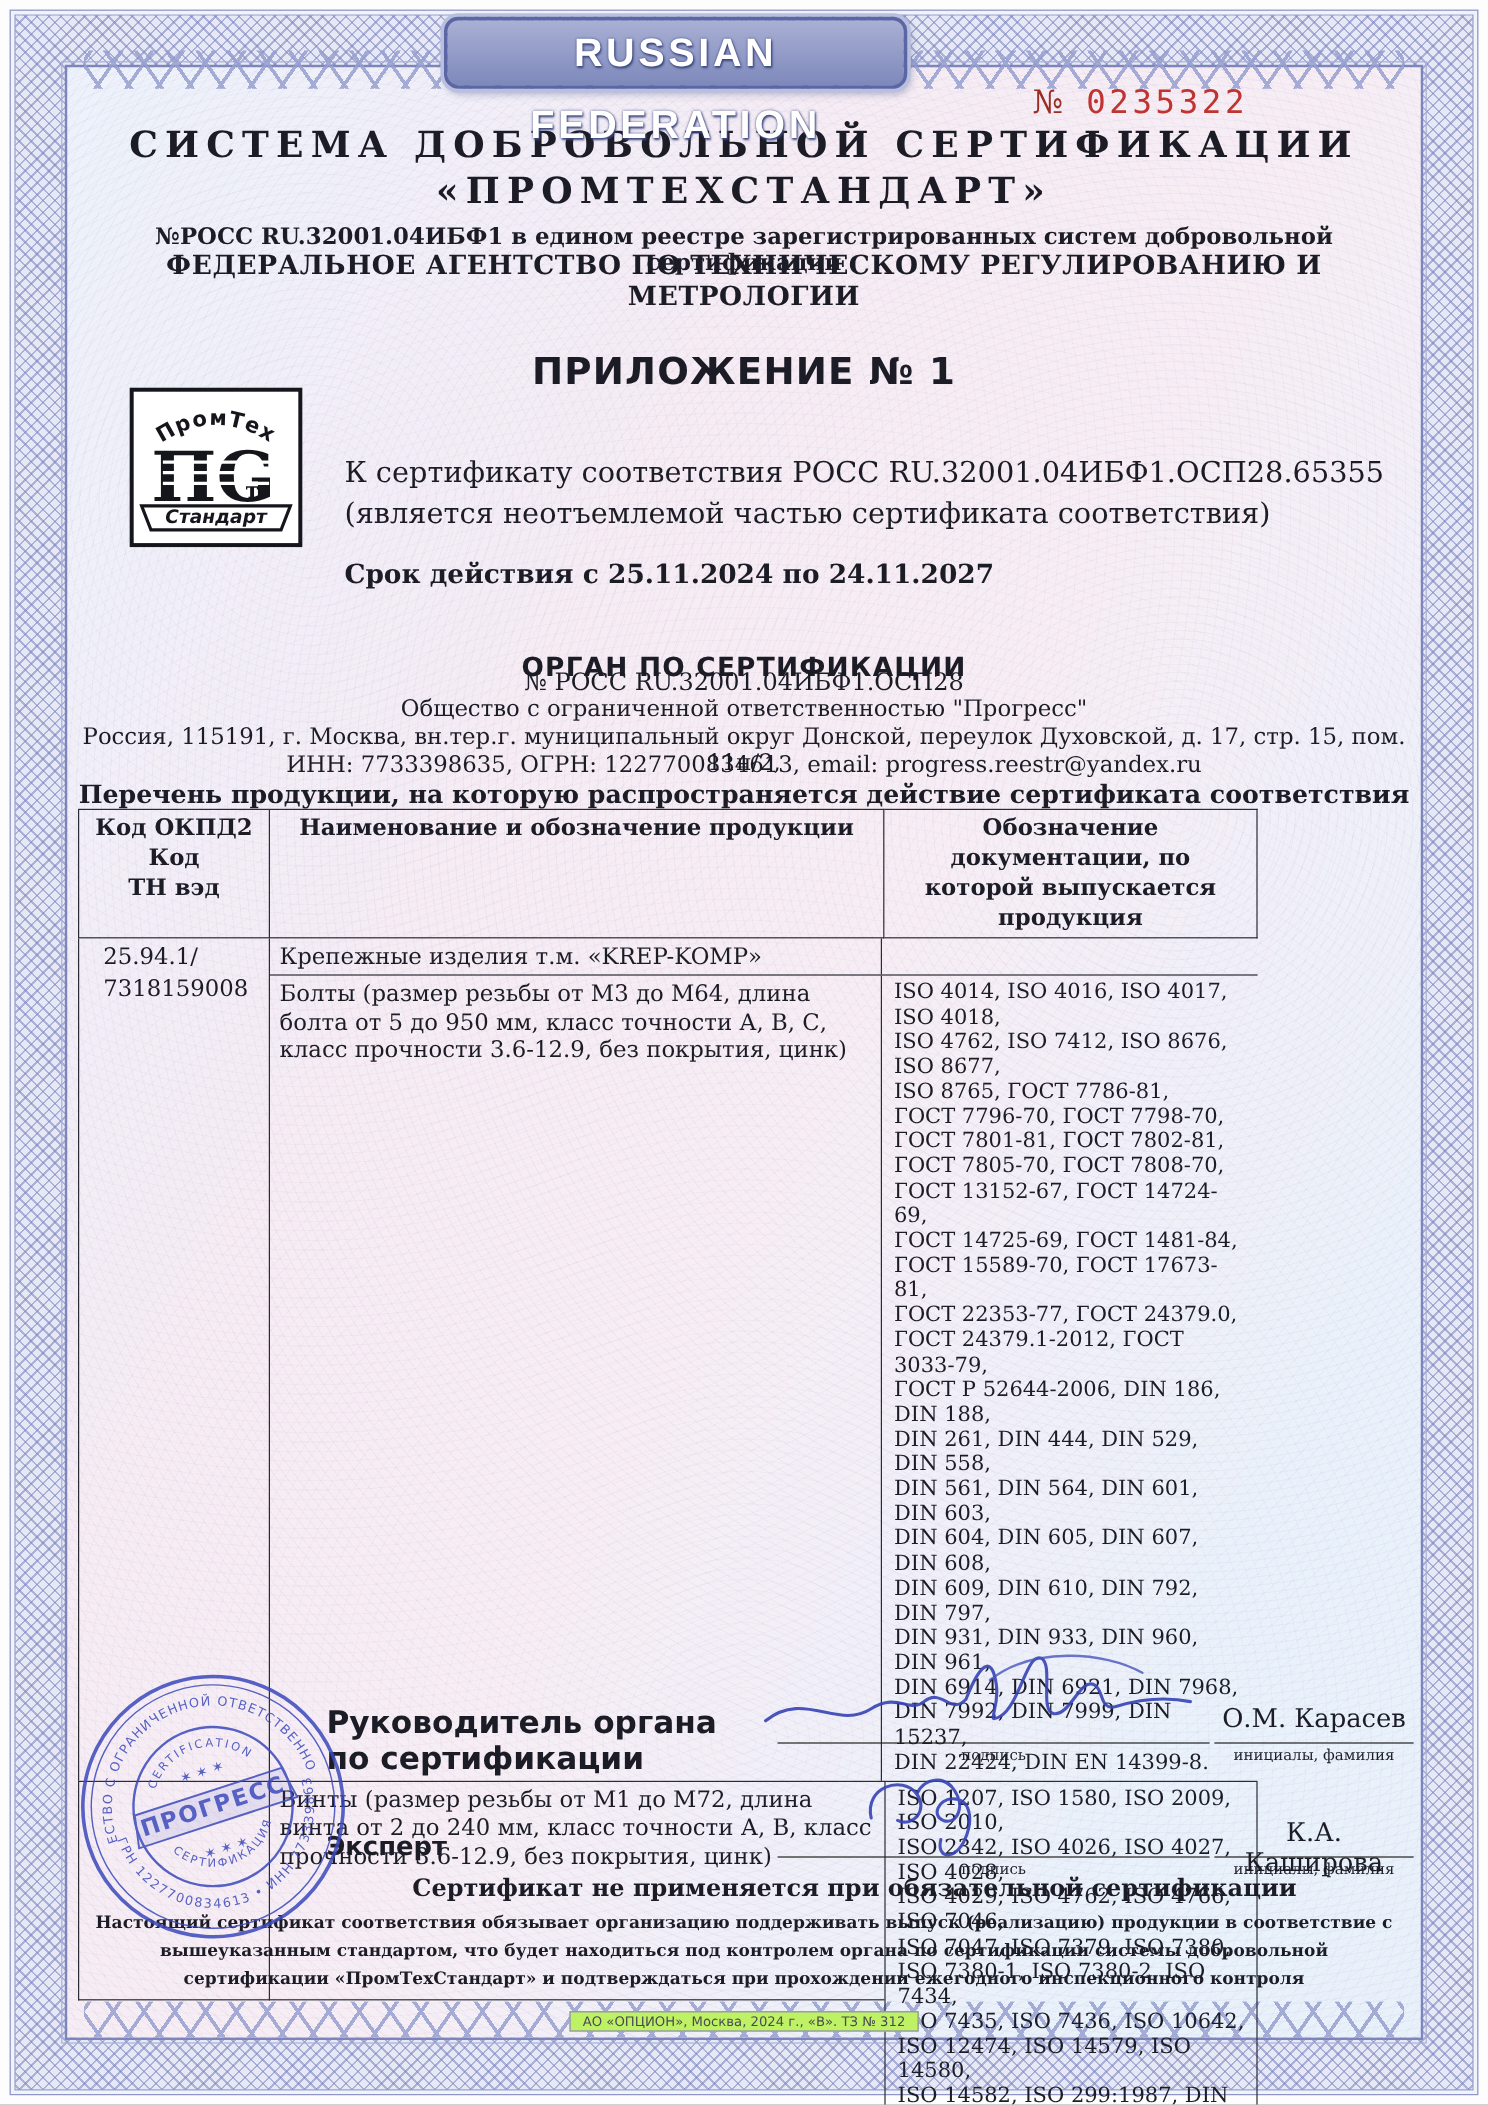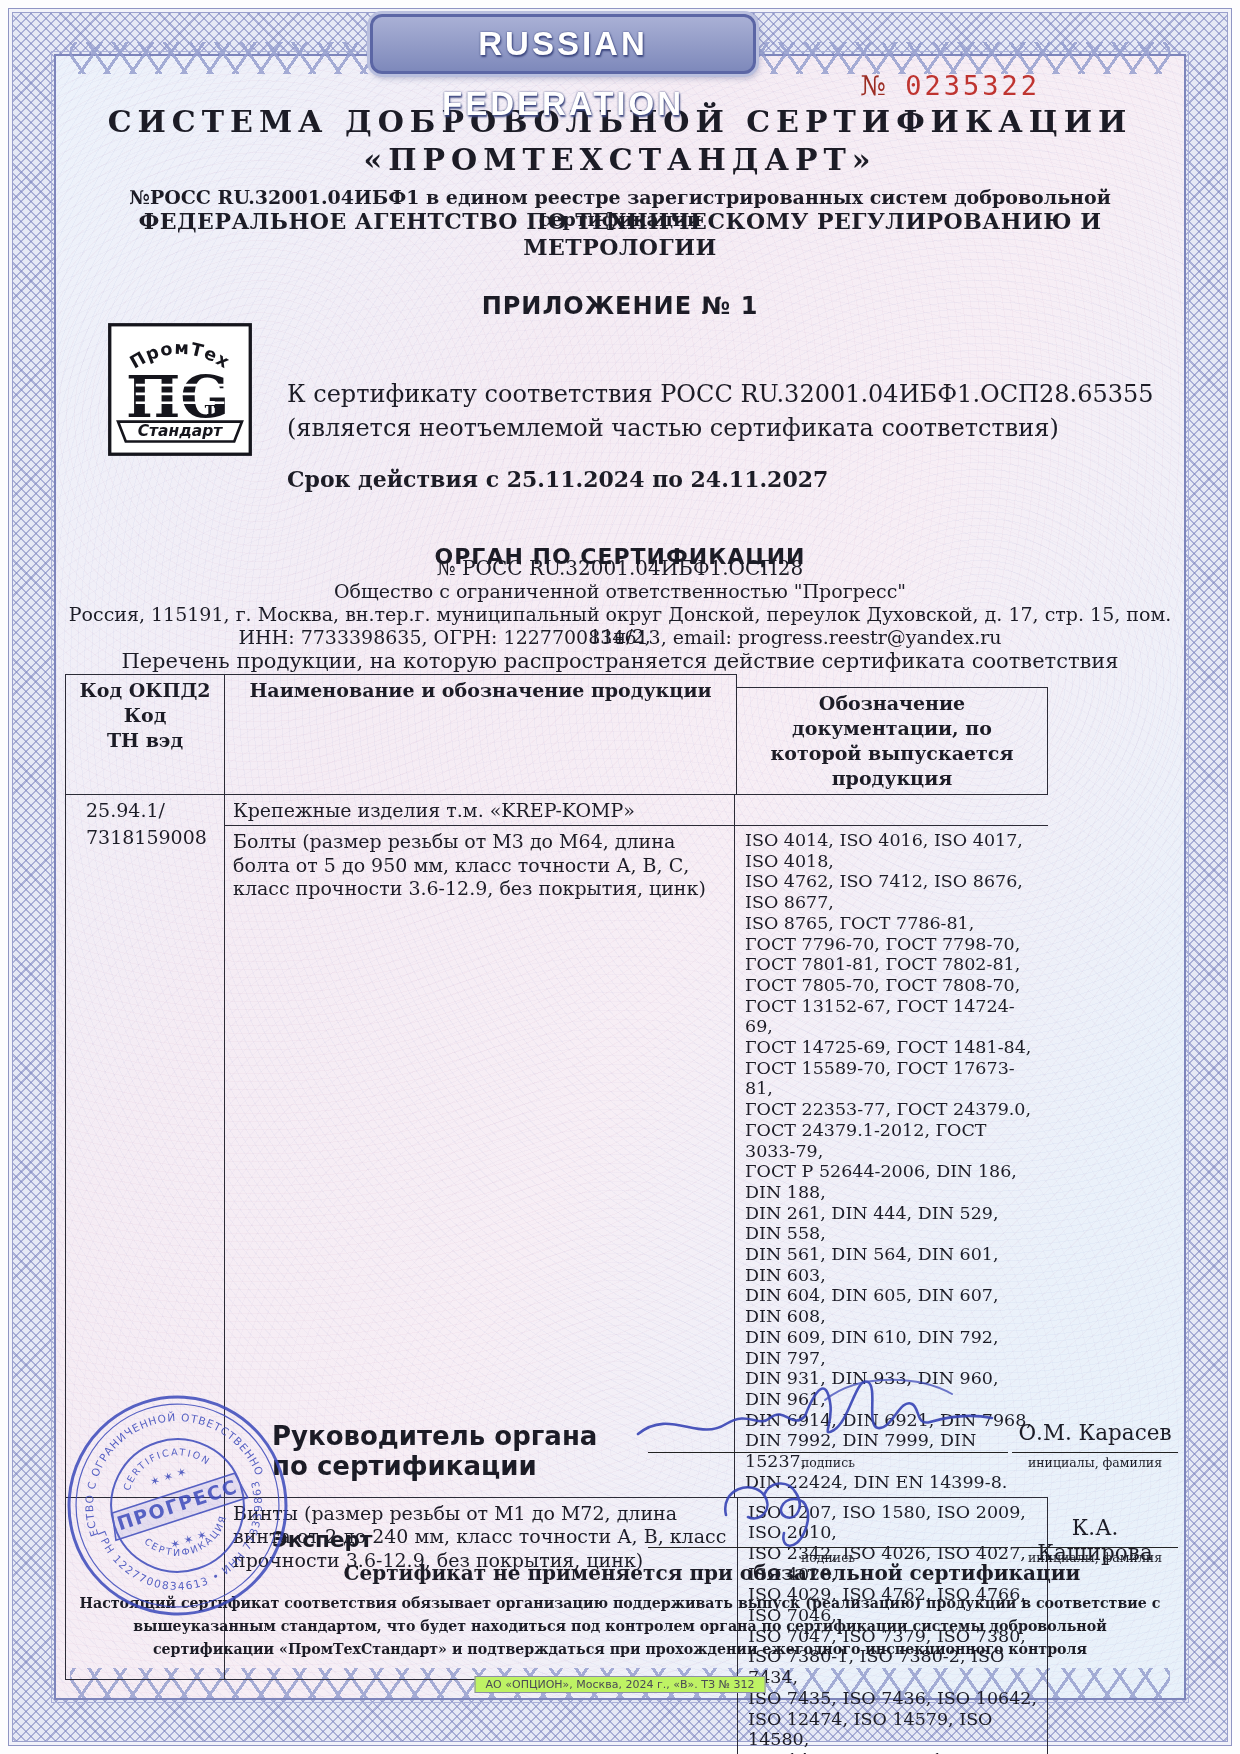--- a/index.html
+++ b/index.html
@@ -37,41 +37,41 @@
   .badge span{font-family:"Liberation Sans","DejaVu Sans",sans-serif;font-weight:800;font-size:33px;
     letter-spacing:3px;color:#fff;text-shadow:1px 2px 2px #3c477f,0 0 2px #3c477f;}
   .serial{top:70px;right:200px;font-family:"DejaVu Sans Mono","Liberation Mono",monospace;
     font-size:27px;letter-spacing:3px;color:#bf3430;z-index:3;}
   .serial .mark{font-family:"DejaVu Serif",serif;color:#9c2d24;letter-spacing:0;}
   .sys1{top:104px;font-size:30px;font-weight:700;letter-spacing:6px;}
   .sys2{top:142px;font-size:30px;font-weight:700;letter-spacing:6px;}
   .registry{top:186px;font-size:19px;font-weight:700;}
   .agency{top:208px;font-size:22px;font-weight:700;letter-spacing:.5px;}
 
-  .annex-title{top:292px;font-size:24px;font-weight:800;letter-spacing:1px;}
+  .annex-title{top:292px;font-size:31px;font-weight:800;letter-spacing:1px;}
   .cert-line{left:287px;top:380px;font-size:24px;}
   .integral{left:287px;top:414px;font-size:24px;}
   .validity{left:287px;top:466px;font-size:22px;font-weight:700;}
 
   .organ-title{top:544px;font-size:22px;font-weight:700;letter-spacing:1px;}
   .organ-no{top:556px;font-size:20px;}
   .company{top:580px;font-size:19px;}
   .addr{top:603px;font-size:19px;}
   .inn{top:626px;font-size:19px;}
-  .tcaption{top:649px;font-size:21px;font-weight:400;}
+  .tcaption{top:649px;font-size:21px;font-weight:700;}
 
   
   .tbl{position:absolute;left:65px;top:674px;width:983px;font-size:19px;z-index:2;}
   .tbl *{box-sizing:border-box;}
   .hrow{display:flex;}
   .hc{border:0 solid #2b2b36;border-top-width:1.8px;border-bottom-width:1.8px;border-right-width:1.8px;
       padding:3px 6px;text-align:center;font-weight:700;line-height:25px;}
   .hc1{width:160px;border-left-width:1.8px;}
   .hc2{width:512px;}
-  .hc3{width:311px;margin-top:13px;}
+  .hc3{width:311px;}
   .mid{display:flex;}
   .code{width:160px;border:0 solid #2b2b36;border-left-width:1.8px;border-right-width:1.6px;
       padding:2px 20px;line-height:27px;}
   .midright{flex:1;}
   .krow{display:flex;border-bottom:1.6px solid #2b2b36;flex-direction:column;}
   .kc2{width:510px;border-right:1.6px solid #2b2b36;padding:2px 8px;line-height:26px;}
   .kc3{flex:1;}
   .brow{display:flex;}
   .bc2{width:510px;border-right:1.6px solid #2b2b36;padding:4px 8px;line-height:23.5px;}
   .bc3{flex:1;padding:4px 10px;line-height:20.7px;font-size:17.5px;}

